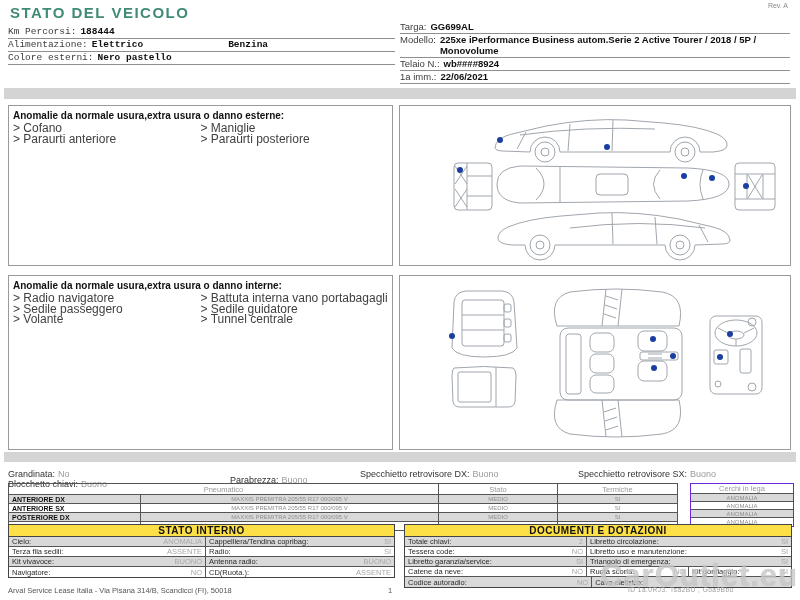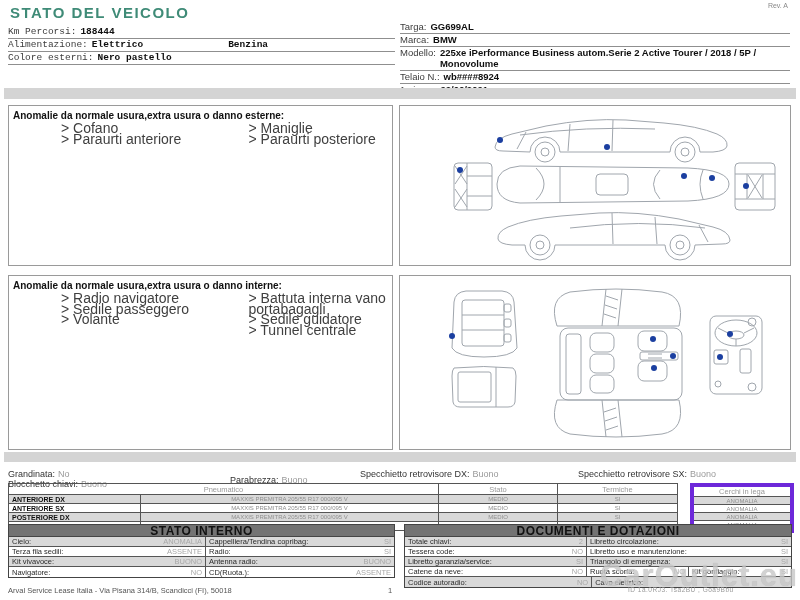--- a/index.html
+++ b/index.html
@@ -18,47 +18,47 @@
   .irow .lab{color:#3c3c3c;margin-right:4px;white-space:nowrap;}
   .irow .val{font-weight:bold;color:#0f0f0f;}
   .irow .val2{font-weight:bold;color:#0f0f0f;margin-left:85px;}
   .irow.multiline{align-items:flex-start;}
   
   .graybar{background:#d4d4d4;}
   
   .panel{border:1px solid #9a9a9a;background:#fff;box-sizing:border-box;}
   .panel-heading{font-size:10px;font-weight:bold;color:#111;padding:4px 4px 2px 4px;}
   .panel-cols{display:flex;padding:0 4px;}
-  .panel-col{width:50%;font-size:14px;color:#3f3f3f;line-height:10.5px;margin-left:48px;}
+  .panel-col{width:50%;font-size:12px;color:#3f3f3f;line-height:10.5px;}
   .panel-item{margin:0;}
   svg{display:block;}
   .line{stroke:#a0a6ad;fill:none;stroke-width:1;}
   .marker{fill:#1b3fa0;stroke:none;}
   
   .sum-lab{font-size:9px;color:#333;}
   .sum-val{font-size:9px;color:#9a9a9a;margin-left:3px;}
   
   .tmain{box-sizing:border-box;border:1px solid #555;}
   .trow{display:flex;border-bottom:1px solid #555;box-sizing:border-box;}
   .trow:last-child{border-bottom:none;}
   .trow.alt{background:#d9d9d9;}
   .tc{box-sizing:border-box;border-right:1px solid #555;overflow:hidden;white-space:nowrap;
       display:flex;align-items:center;justify-content:center;}
   .tc:last-child{border-right:none;}
   .tc.h{font-size:7.5px;color:#9a9a9a;height:10px;}
   .tc.pos{font-size:7px;font-weight:bold;color:#111;justify-content:flex-start;padding-left:3px;height:8px;}
   .tc.small{font-size:6px;color:#8f8f8f;height:8px;}
-  .tcerchi{box-sizing:border-box;border:4px solid #6d28d9;}
+  .tcerchi{box-sizing:border-box;border:1px solid #6d28d9;}
   .crow{box-sizing:border-box;border-bottom:1px solid #555;display:flex;align-items:center;justify-content:center;overflow:hidden;}
   .crow:last-child{border-bottom:none;}
   .crow.alt{background:#d9d9d9;}
   
   .btable{box-sizing:border-box;border:1px solid #444;}
-  .bhead{background:#737373;border-bottom:1px solid #444;height:11px;display:flex;align-items:center;justify-content:center;
-         font-size:12px;font-weight:bold;color:#111;letter-spacing:.5px;}
+  .bhead{background:#fde047;border-bottom:1px solid #444;height:11px;display:flex;align-items:center;justify-content:center;
+         font-size:10px;font-weight:bold;color:#111;letter-spacing:.5px;}
   .brow{display:flex;border-bottom:1px solid #555;height:10px;box-sizing:border-box;}
   .brow:last-child{border-bottom:none;}
   .brow.alt{background:#d9d9d9;}
   .pair{display:flex;justify-content:space-between;align-items:center;box-sizing:border-box;
         border-right:1px solid #555;padding:0 3px;overflow:hidden;white-space:nowrap;}
   .pair:last-child{border-right:none;}
   .pair .pl{font-size:7.5px;color:#2b2b2b;}
   .pair .pv{font-size:7.5px;color:#a8a8a8;margin-left:4px;}
   
   .footer{font-size:7.5px;color:#555;}
@@ -90,24 +90,20 @@
     <div class="irow">
       <span class="lab">Colore esterni:</span>
       <span class="val">Nero pastello</span>
     </div>
   </div>
 
   <div class="abs" style="left:400px;top:21px;width:390px;">
     <div class="irow">
       <span class="lab">Targa:</span>
       <span class="val">GG699AL</span>
-    </div>
-    <div class="irow">
-      <span class="lab">Marca:</span>
-      <span class="val">BMW</span>
     </div>
     <div class="irow multiline" style="min-height:22px;">
       <span class="lab">Modello:</span>
       <span class="val" style="white-space:normal;">225xe iPerformance Business autom.Serie 2 Active Tourer / 2018 / 5P / Monovolume</span>
     </div>
     <div class="irow">
       <span class="lab">Telaio N.:</span>
       <span class="val">wb####8924</span>
     </div>
     <div class="irow">

